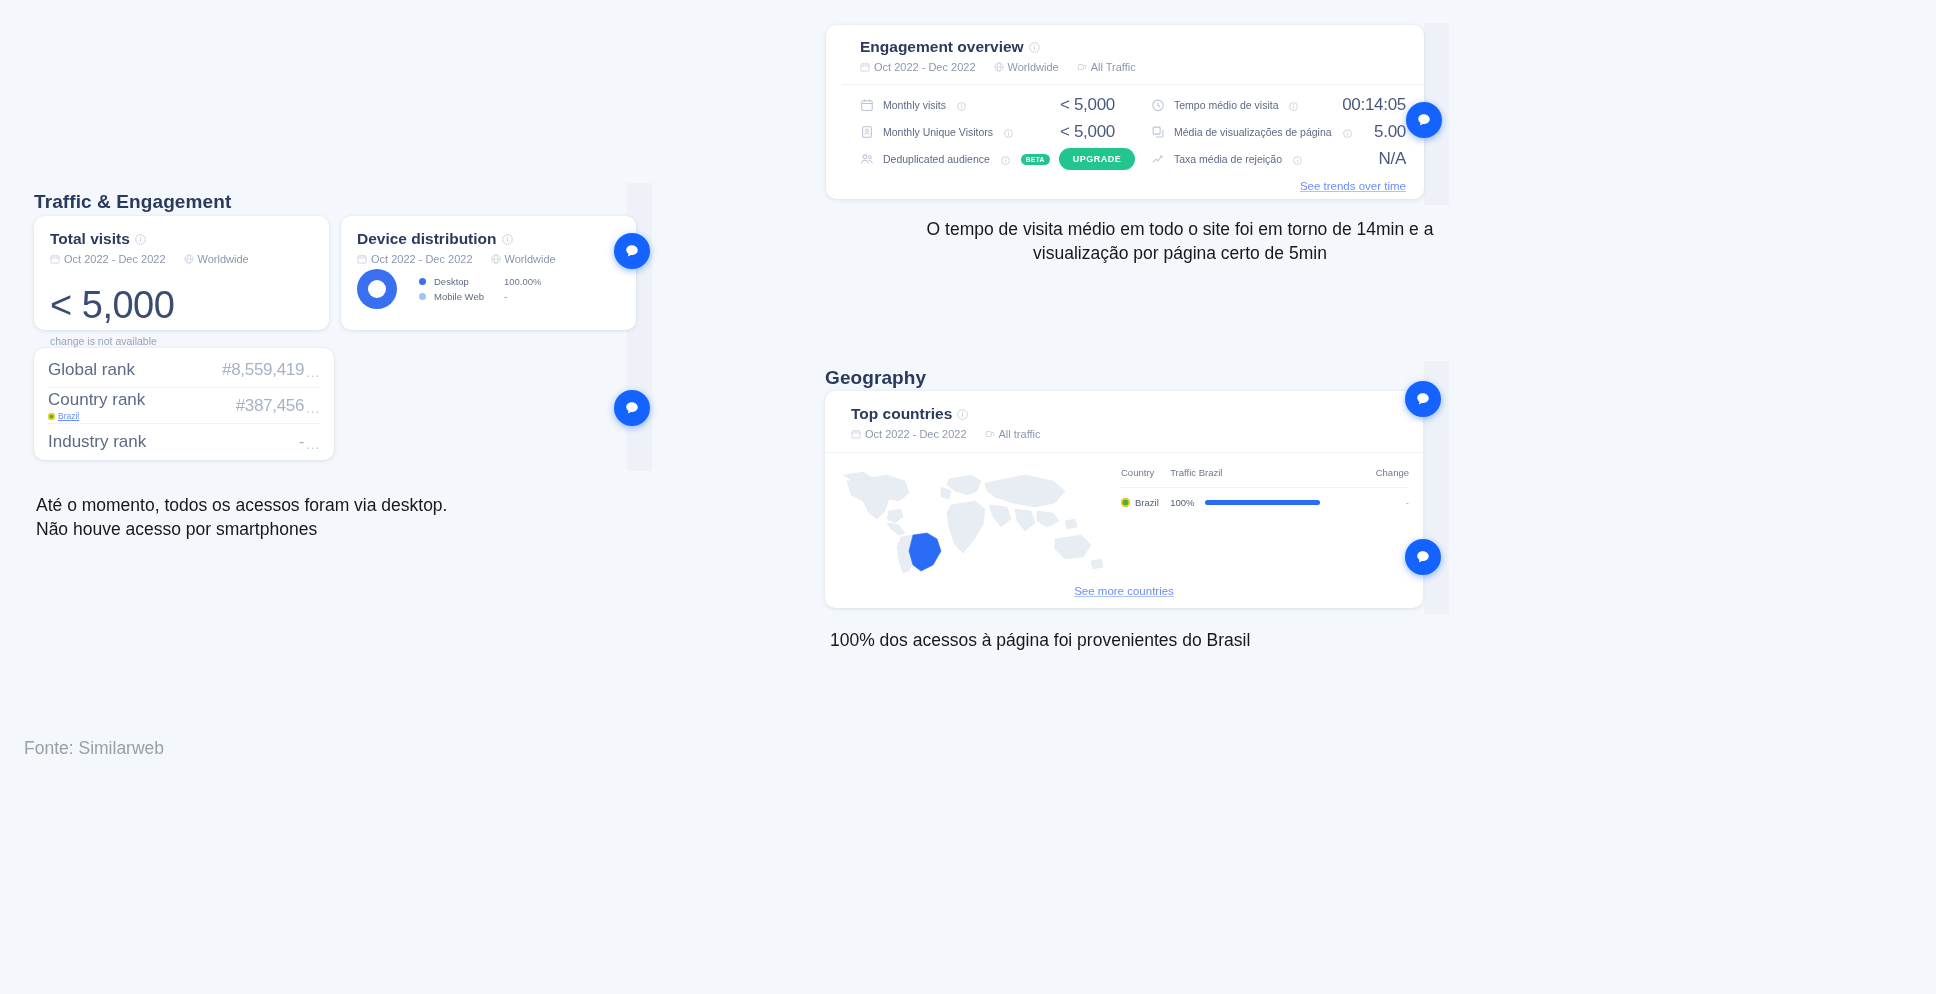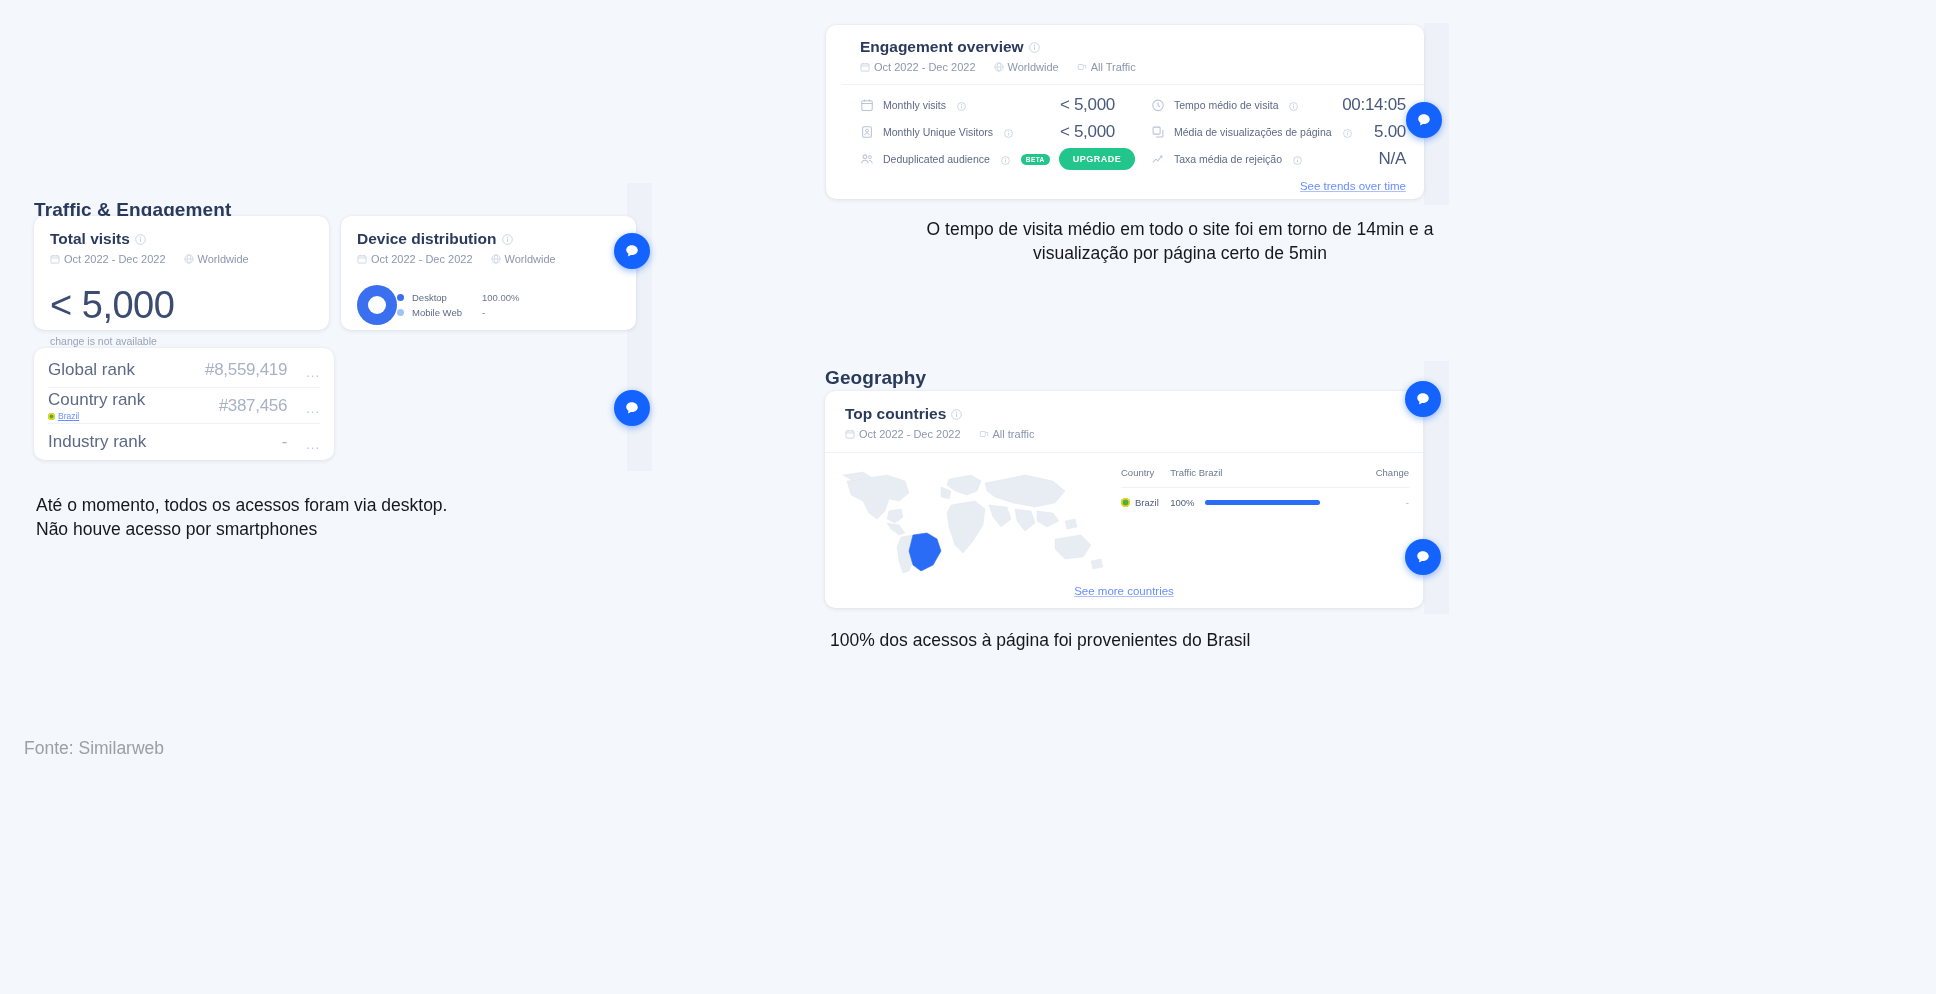--- a/index.html
+++ b/index.html
@@ -74,40 +74,40 @@
     border-radius: 50%;
     background: #1463ff;
     box-shadow: 0 2px 7px rgba(20,99,255,.45);
     display: flex; align-items: center; justify-content: center;
   }
   .bubble svg { display:block; }
 
   
   #shot-traffic { left: 24px; top: 183px; width: 628px; height: 288px; }
   #shot-traffic .inner { position: absolute; inset: 0; }
-  #traffic-heading { position: absolute; left: 10px; top: 8px; margin-top: 8px; }
+  #traffic-heading { position: absolute; left: 10px; top: 8px; }
   #card-total { position: absolute; left: 10px; top: 33px; width: 295px; height: 114px; padding: 14px 16px; }
   #card-device { position: absolute; left: 317px; top: 33px; width: 295px; height: 114px; padding: 14px 16px; }
   #card-ranks { position: absolute; left: 10px; top: 165px; width: 300px; height: 112px; padding: 4px 14px; }
 
   .rank-row {
     display: flex; align-items: center; justify-content: space-between;
     height: 36px;
     border-bottom: 1px solid #eef1f6;
   }
   .rank-row:last-child { border-bottom: none; }
   .rank-label { font-size: 17px; color: #5d6a85; }
   .rank-country { display: flex; align-items: center; gap: 3px; margin-top: 1px; }
   .rank-country a {
     font-size: 8.5px; color: #6a8dff; text-decoration: underline;
   }
-  .rank-value { font-size: 17px; color: #a8b2c6; letter-spacing: -.3px; display:flex; align-items:flex-end; gap:19px;}
+  .rank-value { font-size: 17px; color: #a8b2c6; letter-spacing: -.3px; display:flex; align-items:flex-end; gap:2px;}
   .dots { color:#b9c4d8; font-size: 13px; letter-spacing: 1px; }
 
-  .donut-wrap { display: flex; align-items: center; margin-top: 20px; }
+  .donut-wrap { display: flex; align-items: center; gap: 22px; margin-top: 4px; }
   .donut {
     width: 40px; height: 40px; border-radius: 50%;
     background: #3a6ff0;
     position: relative; flex: none;
   }
   .donut::after {
     content: ""; position: absolute; left: 50%; top: 50%;
     transform: translate(-50%,-50%);
     width: 18px; height: 18px; border-radius: 50%; background: #fff;
   }
@@ -145,21 +145,21 @@
     cursor: pointer;
   }
   #eng-link { position: absolute; right: 18px; bottom: 7px; }
 
   
   #shot-geography { left: 824px; top: 361px; width: 625px; height: 253px; }
   #geo-heading { position: absolute; left: 1px; top: 6px; }
   #card-countries {
     position: absolute; left: 1px; top: 30px; width: 598px; height: 217px;
   }
-  #card-countries .head { padding: 14px 18px 12px 20px; }
+  #card-countries .head { padding: 14px 18px 12px 26px; }
   #card-countries .body {
     border-top: 1px solid #eef1f6;
     display: flex; height: 136px;
   }
   .map-pane { width: 292px; position: relative; overflow: hidden; }
   .map-pane svg { position: absolute; left: 4px; top: 8px; }
   .table-pane { flex: 1; padding: 14px 14px 0 4px; }
   .ctable { width: 100%; border-collapse: collapse; }
   .ctable th {
     font-size: 9.5px; color: #6c788f; font-weight: normal;

